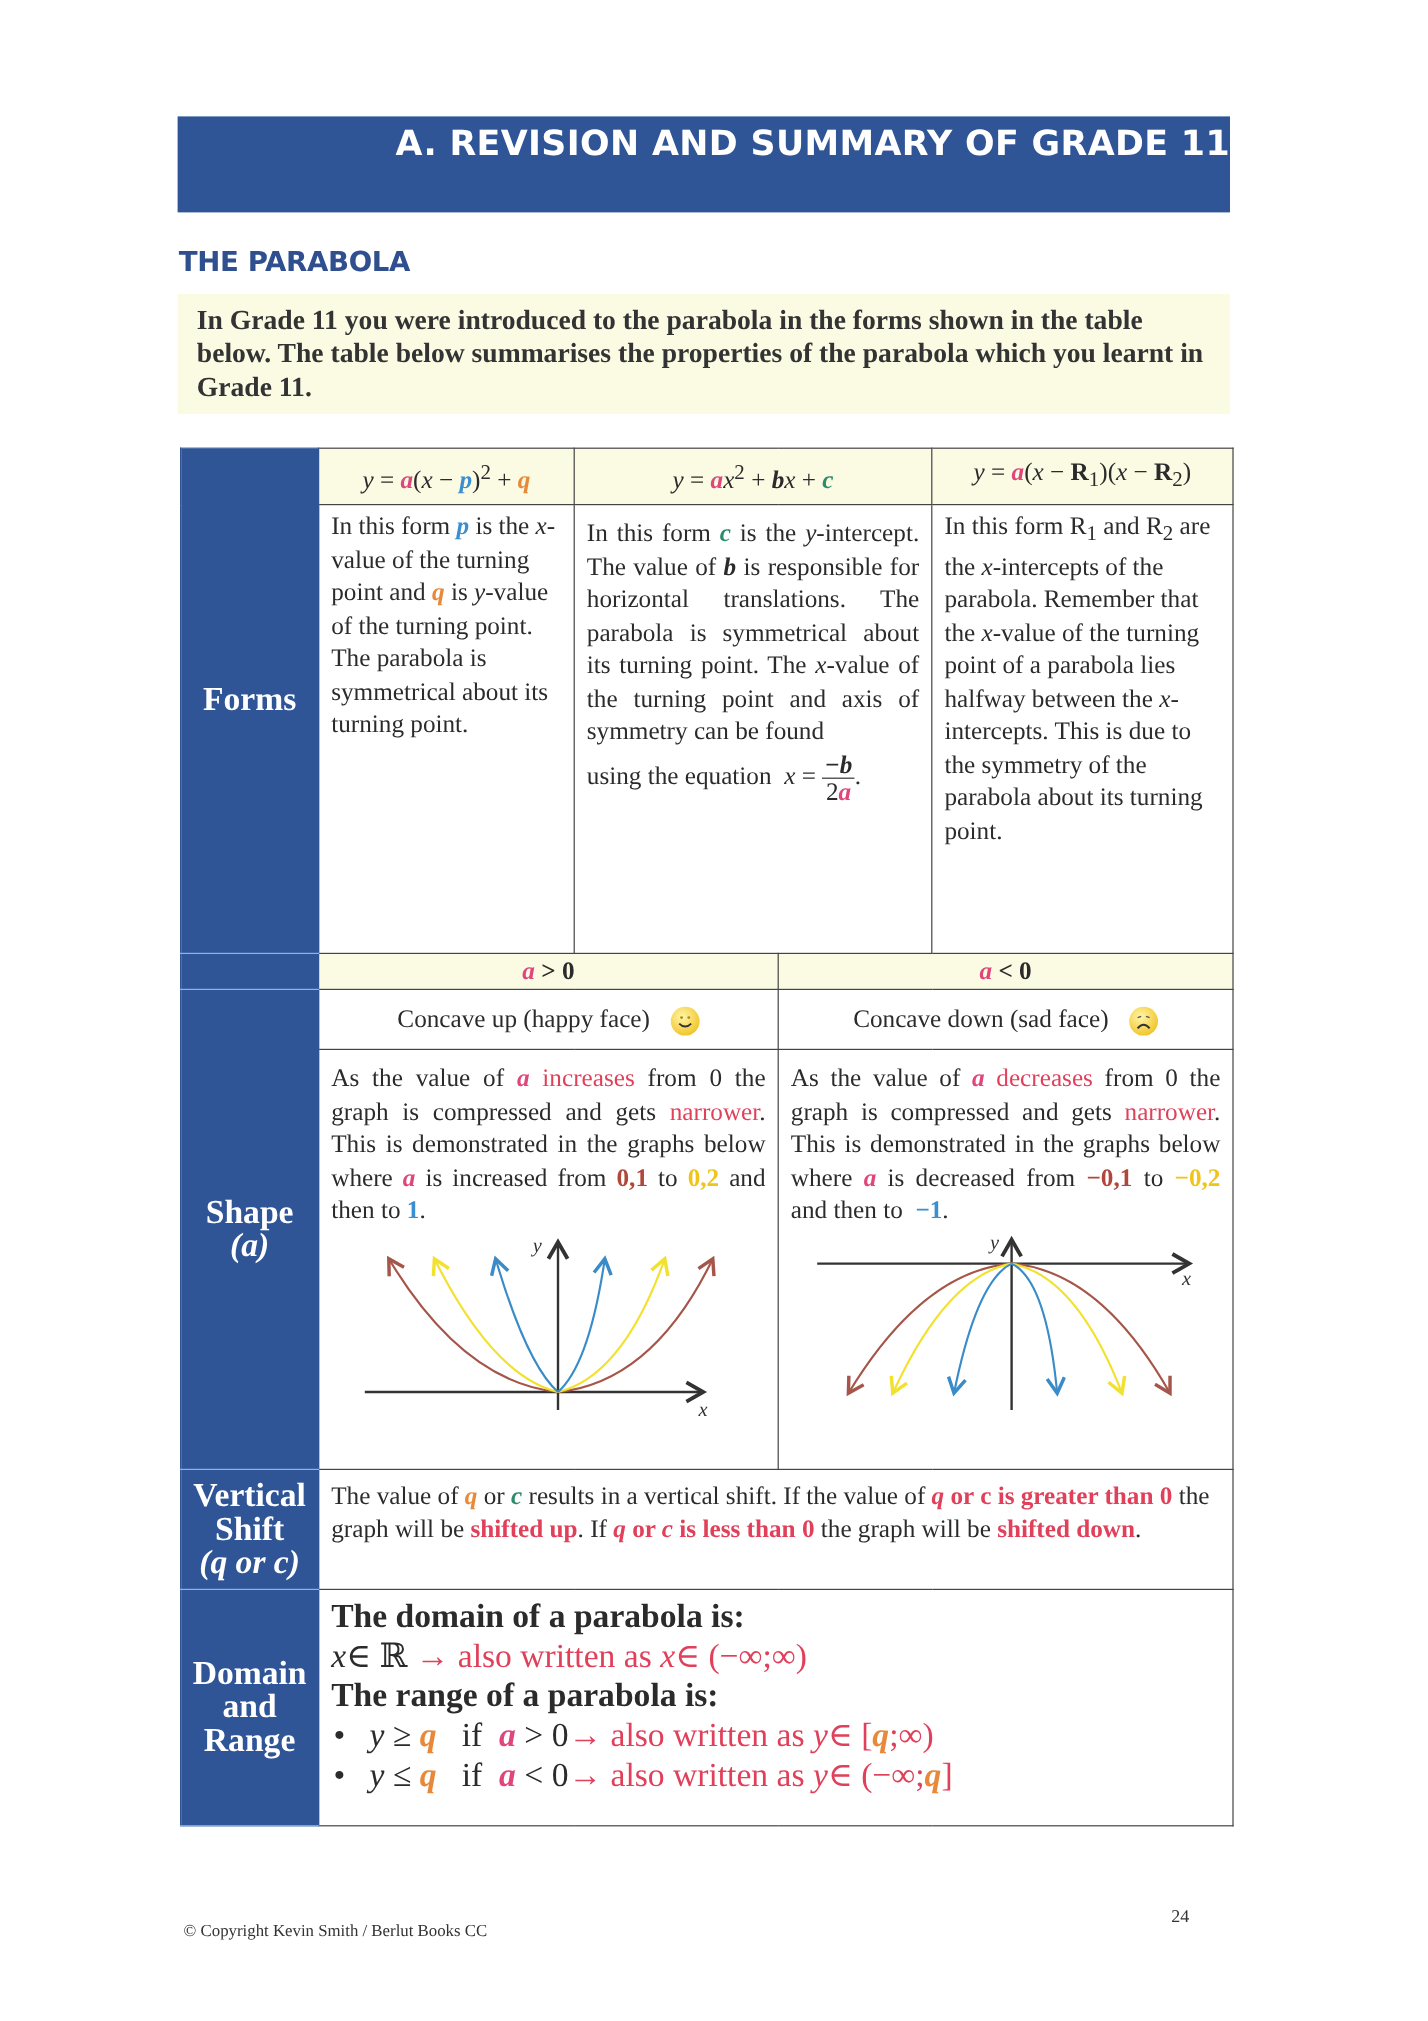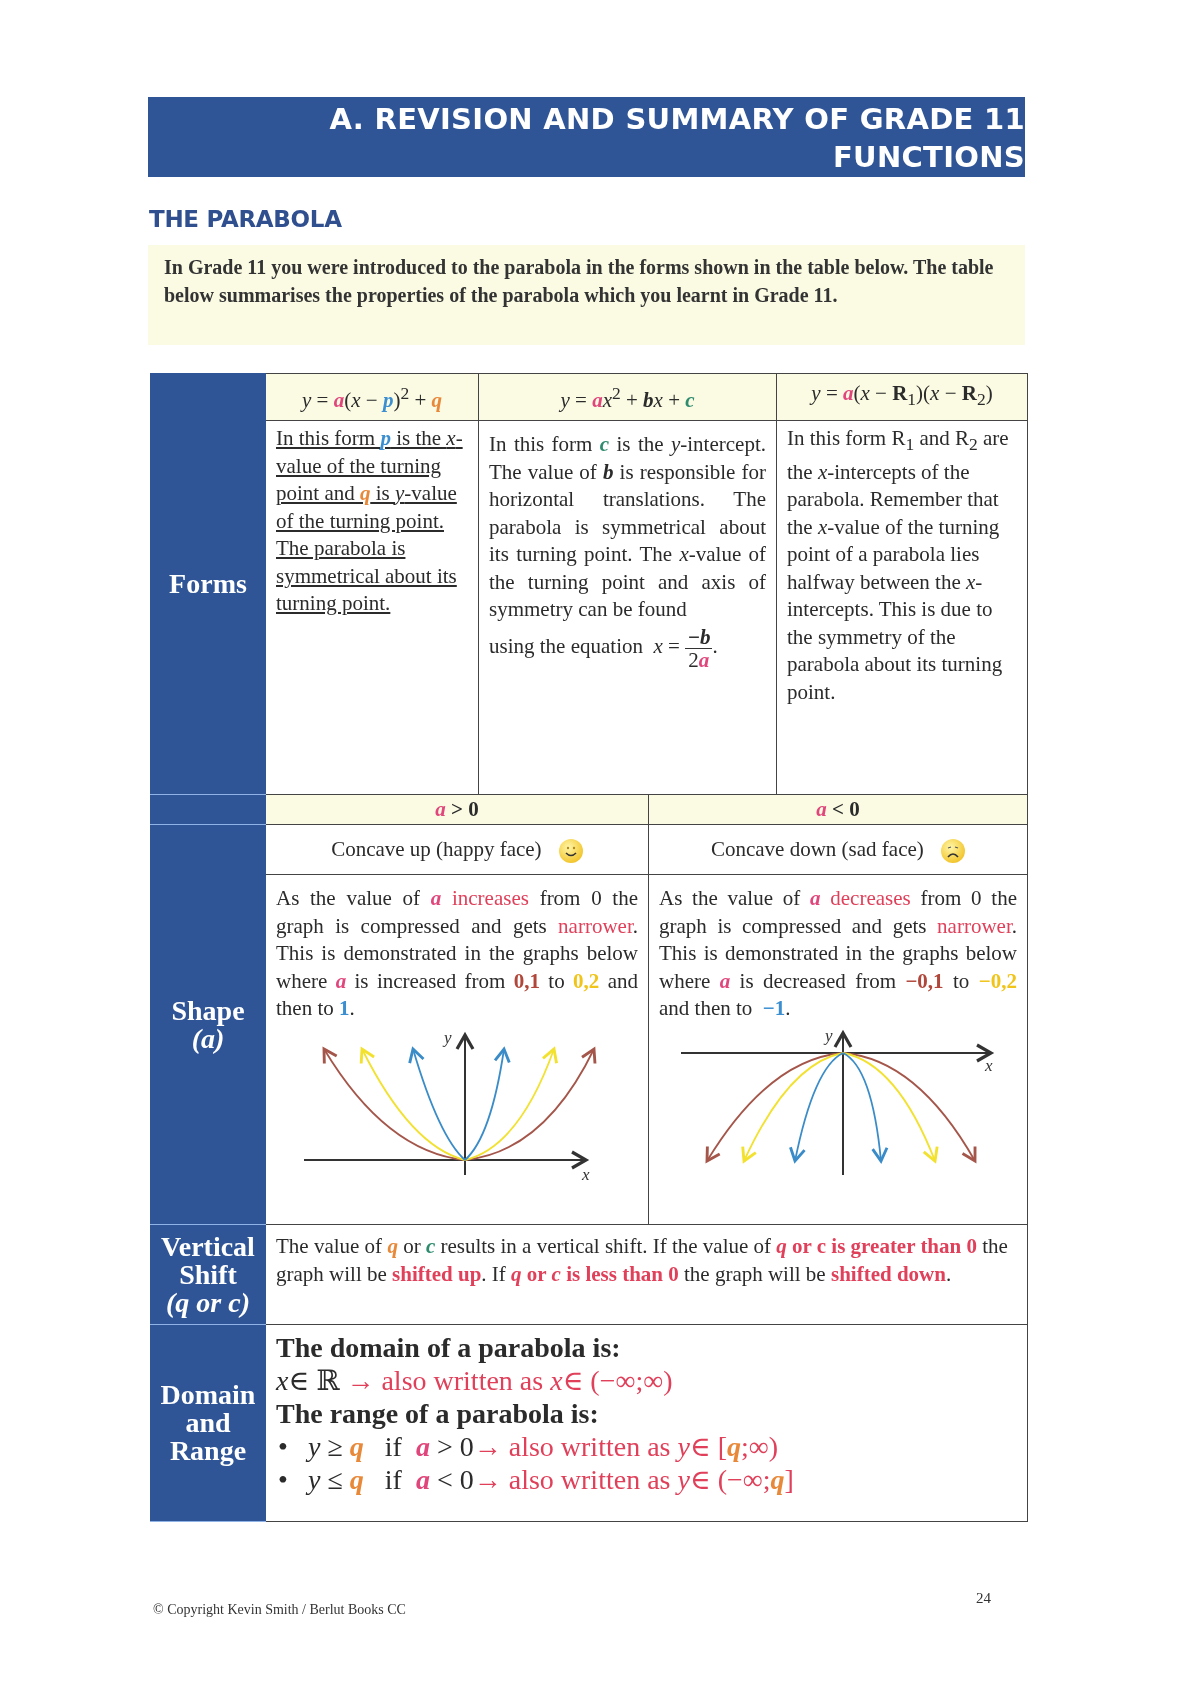--- a/index.html
+++ b/index.html
@@ -13,21 +13,21 @@
     font-size: 29px; line-height: 38px; padding-top: 3px; letter-spacing: 0.3px;
   }
   .section-heading {
     position: absolute; left: 149px; top: 206px;
     font-family: "DejaVu Sans", "Liberation Sans", sans-serif; font-weight: bold;
     font-size: 23px; color: #2f4f8f; letter-spacing: -0.3px;
   }
   .intro-box {
     position: absolute; left: 148px; top: 245px; width: 877px; height: 100px;
     background: #fbfbe4; padding: 8px 16px;
-    font-family: "Liberation Serif", serif; font-weight: bold; font-size: 20px; line-height: 28px;
+    font-family: "Liberation Serif", serif; font-weight: bold; font-size: 23px; line-height: 28px;
     color: #333;
   }
 
   table.summary {
     position: absolute; left: 150px; top: 373px; width: 877px;
     border-collapse: collapse; table-layout: fixed;
     font-size: 21px; line-height: 27.5px;
   }
   table.summary td { border: 1px solid #444; vertical-align: top; }
   td.rowhead {
@@ -72,21 +72,20 @@
   .bullet .dot { display: inline-block; width: 30px; }
 
   .footer-left { position: absolute; left: 153px; top: 1602px; font-size: 14px; color: #333; }
   .footer-right { position: absolute; left: 976px; top: 1590px; font-size: 15px; color: #333; }
 </style>
 </head>
 <body>
 
 <div class="title-bar">
   <div>A.  REVISION AND SUMMARY OF GRADE 11</div>
-  <div>FUNCTIONS</div>
 </div>
 
 <div class="section-heading">THE PARABOLA</div>
 
 <div class="intro-box">In Grade 11 you were introduced to the parabola in the forms shown in the table below.  The table below summarises the properties of the parabola which you learnt in Grade 11.</div>
 
 <table class="summary">
   <colgroup>
     <col style="width:115px">
     <col style="width:213px">
@@ -105,21 +104,21 @@
     </td>
     <td class="formula" colspan="2">
       <span class="m">y</span> = <span class="a-c">a</span><span class="m">x</span><sup>2</sup> + <span class="b-c">b</span><span class="m">x</span> + <span class="c-c">c</span>
     </td>
     <td class="formula">
       <span class="m">y</span> = <span class="a-c">a</span>(<span class="m">x</span> − <b>R</b><sub>1</sub>)(<span class="m">x</span> − <b>R</b><sub>2</sub>)
     </td>
   </tr>
 
   <tr>
-    <td class="body" style="height:374px;text-decoration:underline;">
+    <td class="body" style="height:374px;">
       In this form <span class="p-c">p</span> is the <span class="m">x</span>-value of the turning point and <span class="q-c">q</span> is <span class="m">y</span>-value of the turning point. The parabola is symmetrical about its turning point.
     </td>
     <td class="body justify" colspan="2" style="padding-top:10px;">
       In this form <span class="c-c">c</span> is the <span class="m">y</span>-intercept. The value of <span class="b-c">b</span> is responsible for horizontal translations. The parabola is symmetrical about its turning point. The <span class="m">x</span>-value of the turning point and axis of symmetry can be found
       <div style="text-align:left; margin-top:2px;">
         <span>using the equation</span>
         <span class="m">&nbsp;x</span> =
         <span class="frac">
           <span class="num">−b</span>
           <span class="den">2<span class="a-c">a</span></span>

